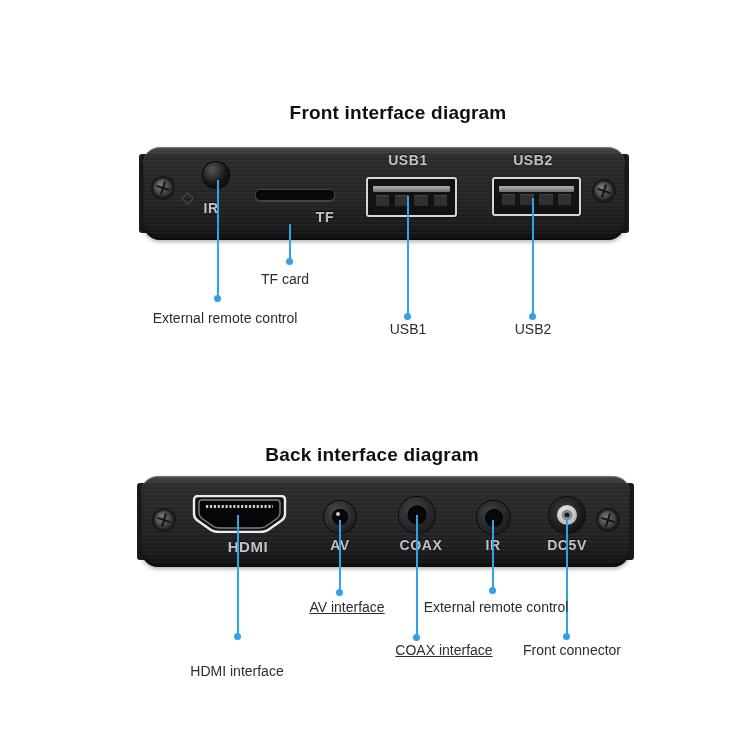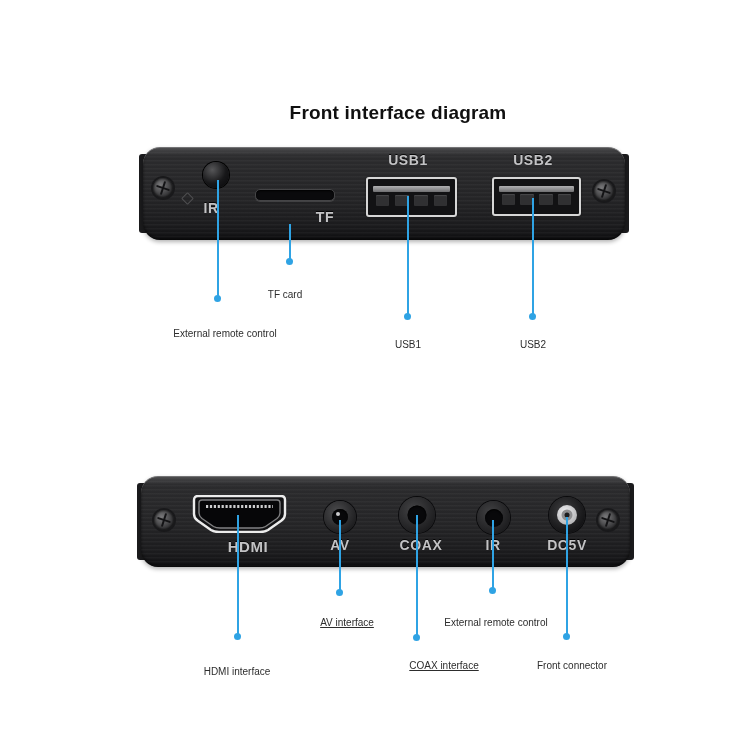--- a/index.html
+++ b/index.html
@@ -61,21 +61,21 @@
         background:radial-gradient(circle at 40% 35%, #f0f0f2, #b9b9bb 70%);}
   .dc-pin{position:absolute;left:50%;top:50%;transform:translate(-50%,-50%);width:11px;height:11px;border-radius:50%;background:#8e8e90;}
   .dc-hole{position:absolute;left:50%;top:50%;transform:translate(-50%,-50%);width:5px;height:5px;border-radius:50%;background:#1c1c1e;}
 
   
   .hdmi-port{position:absolute;}
 
   
   .callout-line{position:absolute;width:2px;}
   .callout-dot{position:absolute;width:7px;height:7px;border-radius:50%;}
-  .callout-text{position:absolute;transform:translateX(-50%);font-size:10px;color:#2d2d2d;white-space:nowrap;margin-top:18px;}
+  .callout-text{position:absolute;transform:translateX(-50%);font-size:14px;color:#2d2d2d;white-space:nowrap;}
 </style>
 </head>
 <body>
 
 <div class="page">
 
   <div class="section-title" style="left:398px;top:102px;">Front interface diagram</div>
 
   <div class="flange" style="left:139px;top:154px;width:490px;height:79px;"></div>
 
@@ -121,20 +121,21 @@
   <div class="callout-line" style="left:407px;top:196px;height:120px;background:#2FA3E4;"></div>
   <div class="callout-dot" style="left:404px;top:313px;background:#2FA3E4;"></div>
   <div class="callout-line" style="left:532px;top:198px;height:118px;background:#2FA3E4;"></div>
   <div class="callout-dot" style="left:529px;top:313px;background:#2FA3E4;"></div>
 
   <div class="callout-text" style="left:285px;top:271px;">TF card</div>
   <div class="callout-text" style="left:225px;top:310px;">External remote control</div>
   <div class="callout-text" style="left:408px;top:321px;">USB1</div>
   <div class="callout-text" style="left:533px;top:321px;">USB2</div>
 
+  <div class="section-title" style="left:372px;top:444px;">Back interface diagram</div>
 
   <div class="flange" style="left:137px;top:483px;width:497px;height:77px;"></div>
 
   <div class="device" style="left:141px;top:476px;width:489px;height:90px;">
     <div class="screw" style="left:13px;top:33px;"></div>
 
     <svg class="hdmi-port" style="left:51px;top:18px;" width="95" height="38" viewBox="0 0 95 38">
       <path d="M6 1 H89 Q93 1 93 5 V19 Q93 23 89.5 25.5 L76 35 Q73 37 68 37 H27 Q22 37 19 35 L5.5 25.5 Q2 23 2 19 V5 Q2 1 6 1 Z" fill="#121214" stroke="#ececec" stroke-width="2.4"></path>
       <path d="M10 5 H85 Q88 5 88 8 V18 Q88 21 85 23.5 L73.5 31.5 Q71 33 67 33 H28 Q24 33 21.5 31.5 L10 23.5 Q7 21 7 18 V8 Q7 5 10 5 Z" fill="#060608" stroke="#808082" stroke-width="1.4"></path>
       <line x1="14" y1="11.5" x2="81" y2="11.5" stroke="#cdcdcf" stroke-width="3.2" stroke-dasharray="2.2 1.7"></line>
@@ -173,17 +174,17 @@
   <div class="callout-dot" style="left:336px;top:589px;background:#2FA3E4;"></div>
   <div class="callout-line" style="left:416px;top:515px;height:122px;background:#2FA3E4;"></div>
   <div class="callout-dot" style="left:413px;top:634px;background:#2FA3E4;"></div>
   <div class="callout-line" style="left:492px;top:520px;height:70px;background:#2FA3E4;"></div>
   <div class="callout-dot" style="left:489px;top:587px;background:#2FA3E4;"></div>
   <div class="callout-line" style="left:566px;top:517px;height:119px;background:#2FA3E4;"></div>
   <div class="callout-dot" style="left:563px;top:633px;background:#2FA3E4;"></div>
 
   <div class="callout-text" style="left:347px;top:599px;text-decoration:underline;">AV interface</div>
   <div class="callout-text" style="left:496px;top:599px;">External remote control</div>
-  <div class="callout-text" style="left:237px;top:648px;text-align:center;">HDMI interface</div>
+  <div class="callout-text" style="left:237px;top:663px;text-align:center;">HDMI interface</div>
   <div class="callout-text" style="left:444px;top:642px;text-decoration:underline;">COAX interface</div>
   <div class="callout-text" style="left:572px;top:642px;">Front connector</div>
 
 </div>
 
 </body></html>

